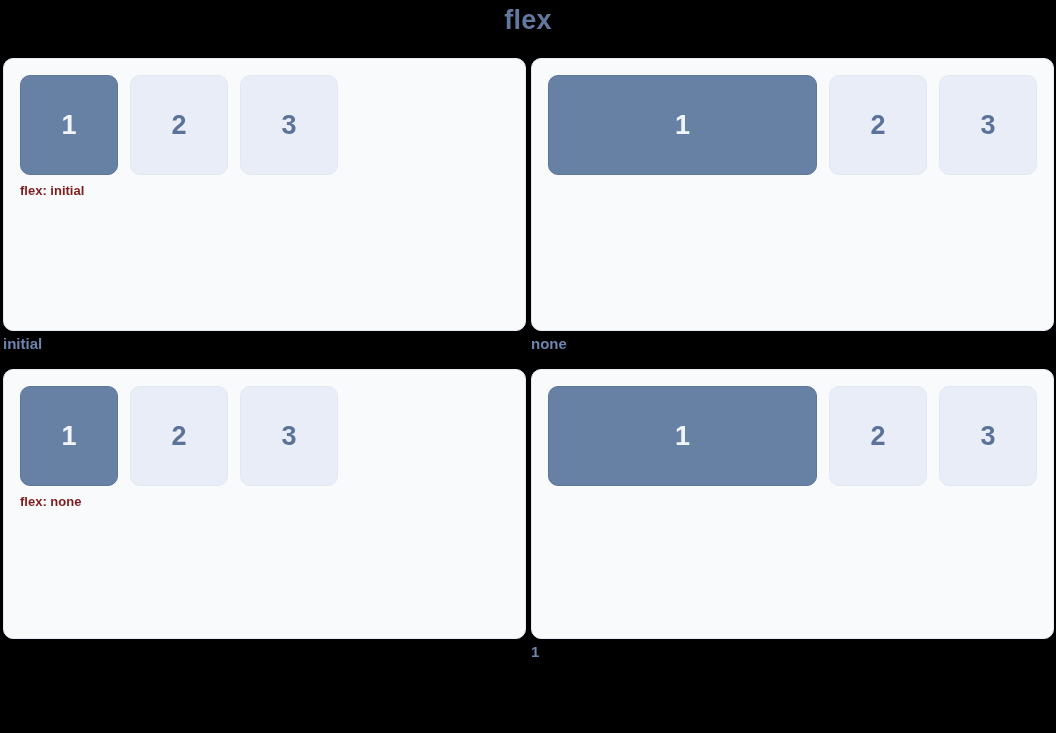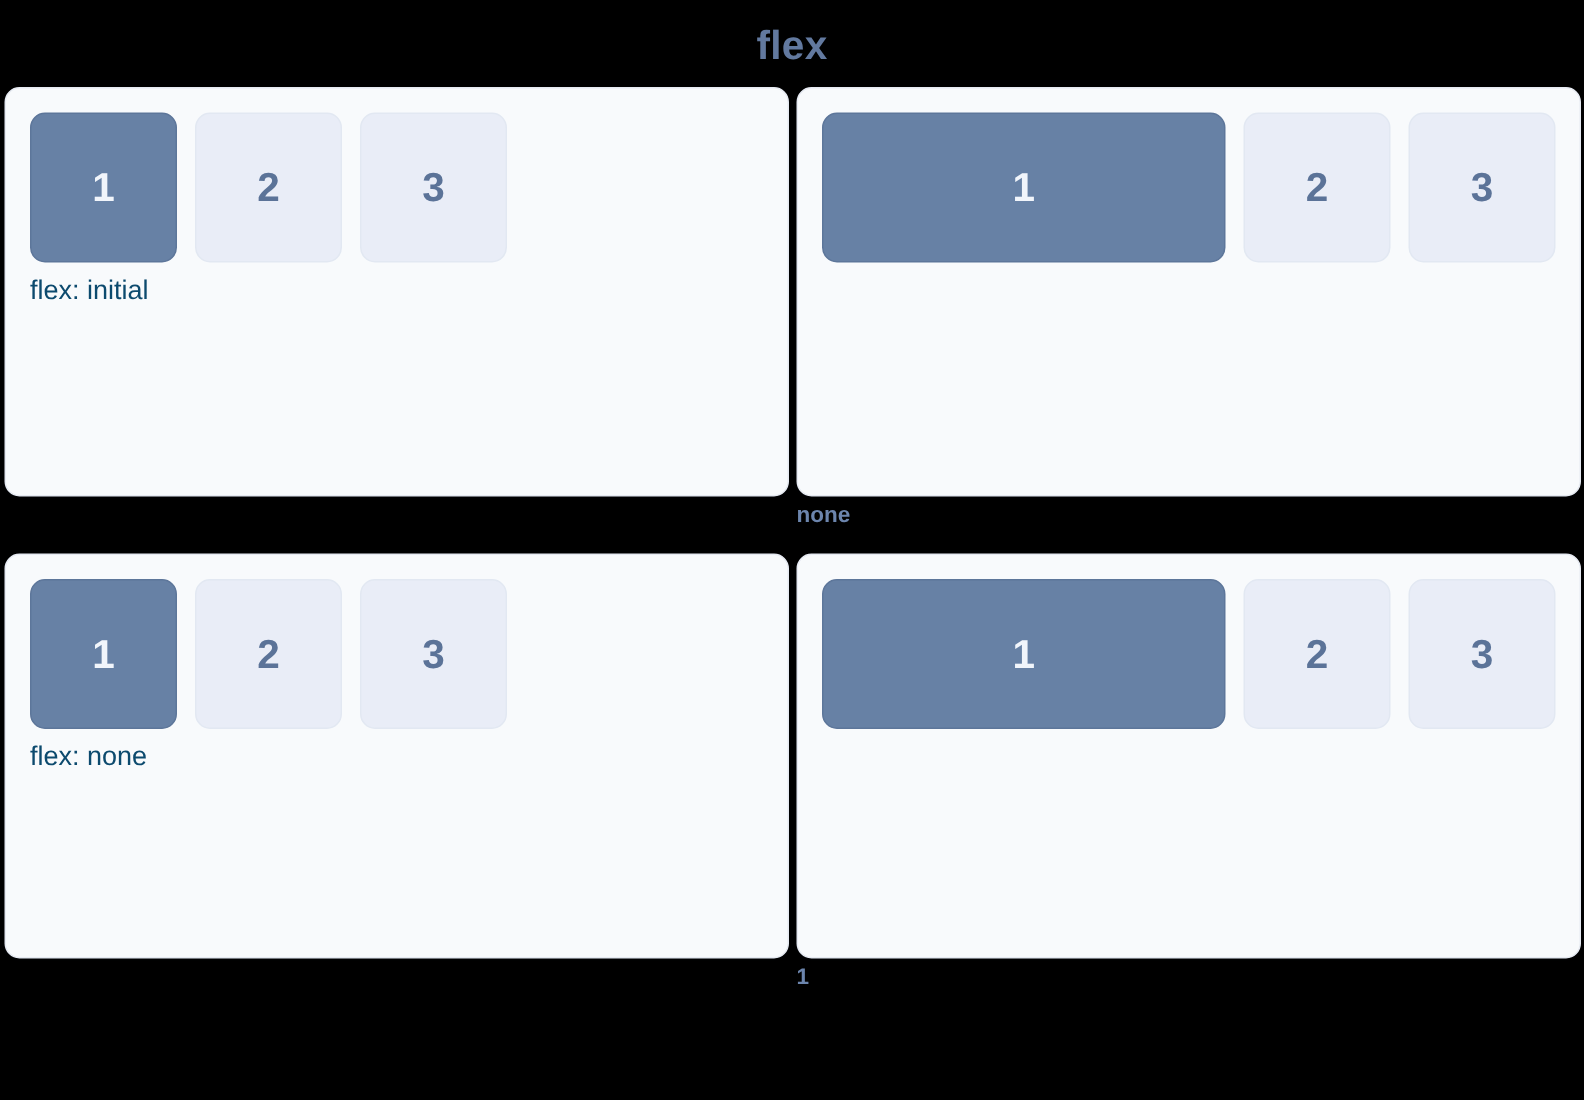--- a/index.html
+++ b/index.html
@@ -22,21 +22,21 @@
     position: relative;
     box-sizing: border-box;
   }
 
   .page-title {
     text-align: center;
     color: #62799f;
     font-size: 27px;
     font-weight: bold;
     line-height: 1;
-    padding-top: 17px;
+    padding-top: 7px;
     letter-spacing: 0.2px;
   }
 
   .grid {
     position: absolute;
     top: 58px;
     left: 0;
     width: 1056px;
     display: flex;
     flex-wrap: wrap;
@@ -98,23 +98,23 @@
   }
 
   
   .v-initial .box.primary { flex: initial; width: 98px; }
   .v-auto    .box.primary { flex: auto;    width: auto; min-width: 98px; }
   .v-none    .box.primary { flex: none;    width: 98px; }
   .v-one     .box.primary { flex: 1;       width: auto; min-width: 98px; }
 
   .code-label {
     margin-top: 8px;
-    font-size: 18px;
-    font-weight: normal;
-    color: #0c4a6e;
+    font-size: 13px;
+    font-weight: bold;
+    color: #7f1d1d;
     line-height: 1.2;
   }
 
   .cell-caption {
     color: #6c85ad;
     font-size: 15px;
     font-weight: bold;
     line-height: 1.2;
     margin-top: 4px;
     padding-left: 0px;
@@ -131,20 +131,21 @@
 
     <div class="cell">
       <div class="panel">
         <div class="demo-row v-initial">
           <div class="box primary">1</div>
           <div class="box ghost">2</div>
           <div class="box ghost">3</div>
         </div>
         <div class="code-label">flex: initial</div>
       </div>
+      <div class="cell-caption">initial</div>
     </div>
 
     <div class="cell">
       <div class="panel">
         <div class="demo-row v-auto">
           <div class="box primary">1</div>
           <div class="box ghost">2</div>
           <div class="box ghost">3</div>
         </div>
       </div>

